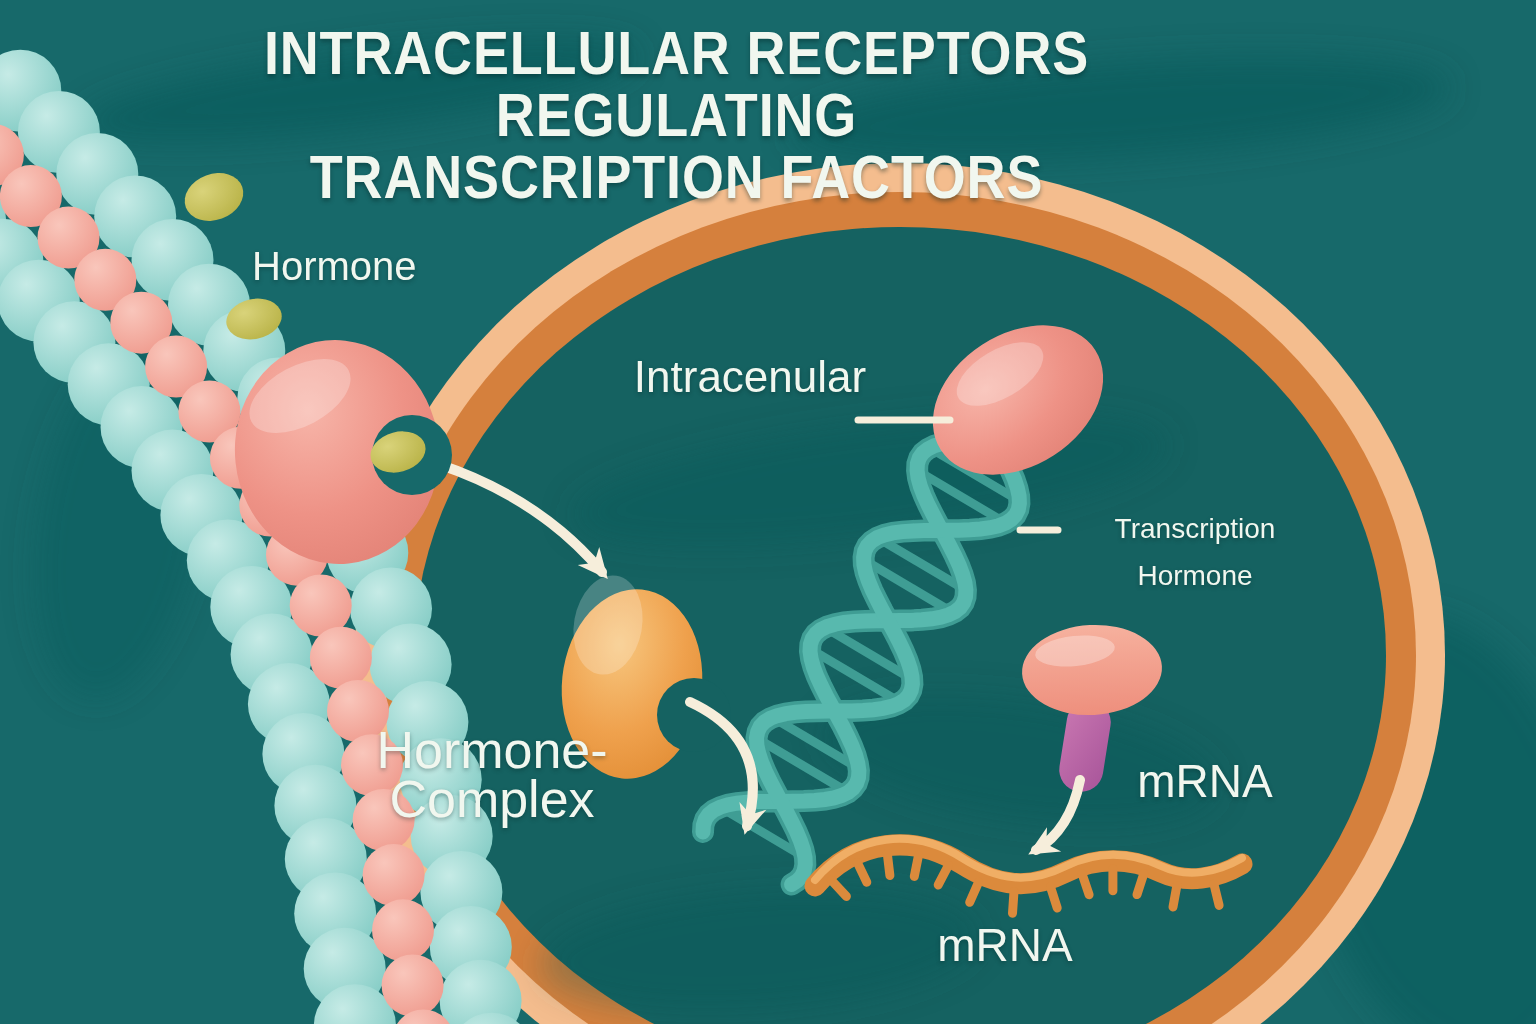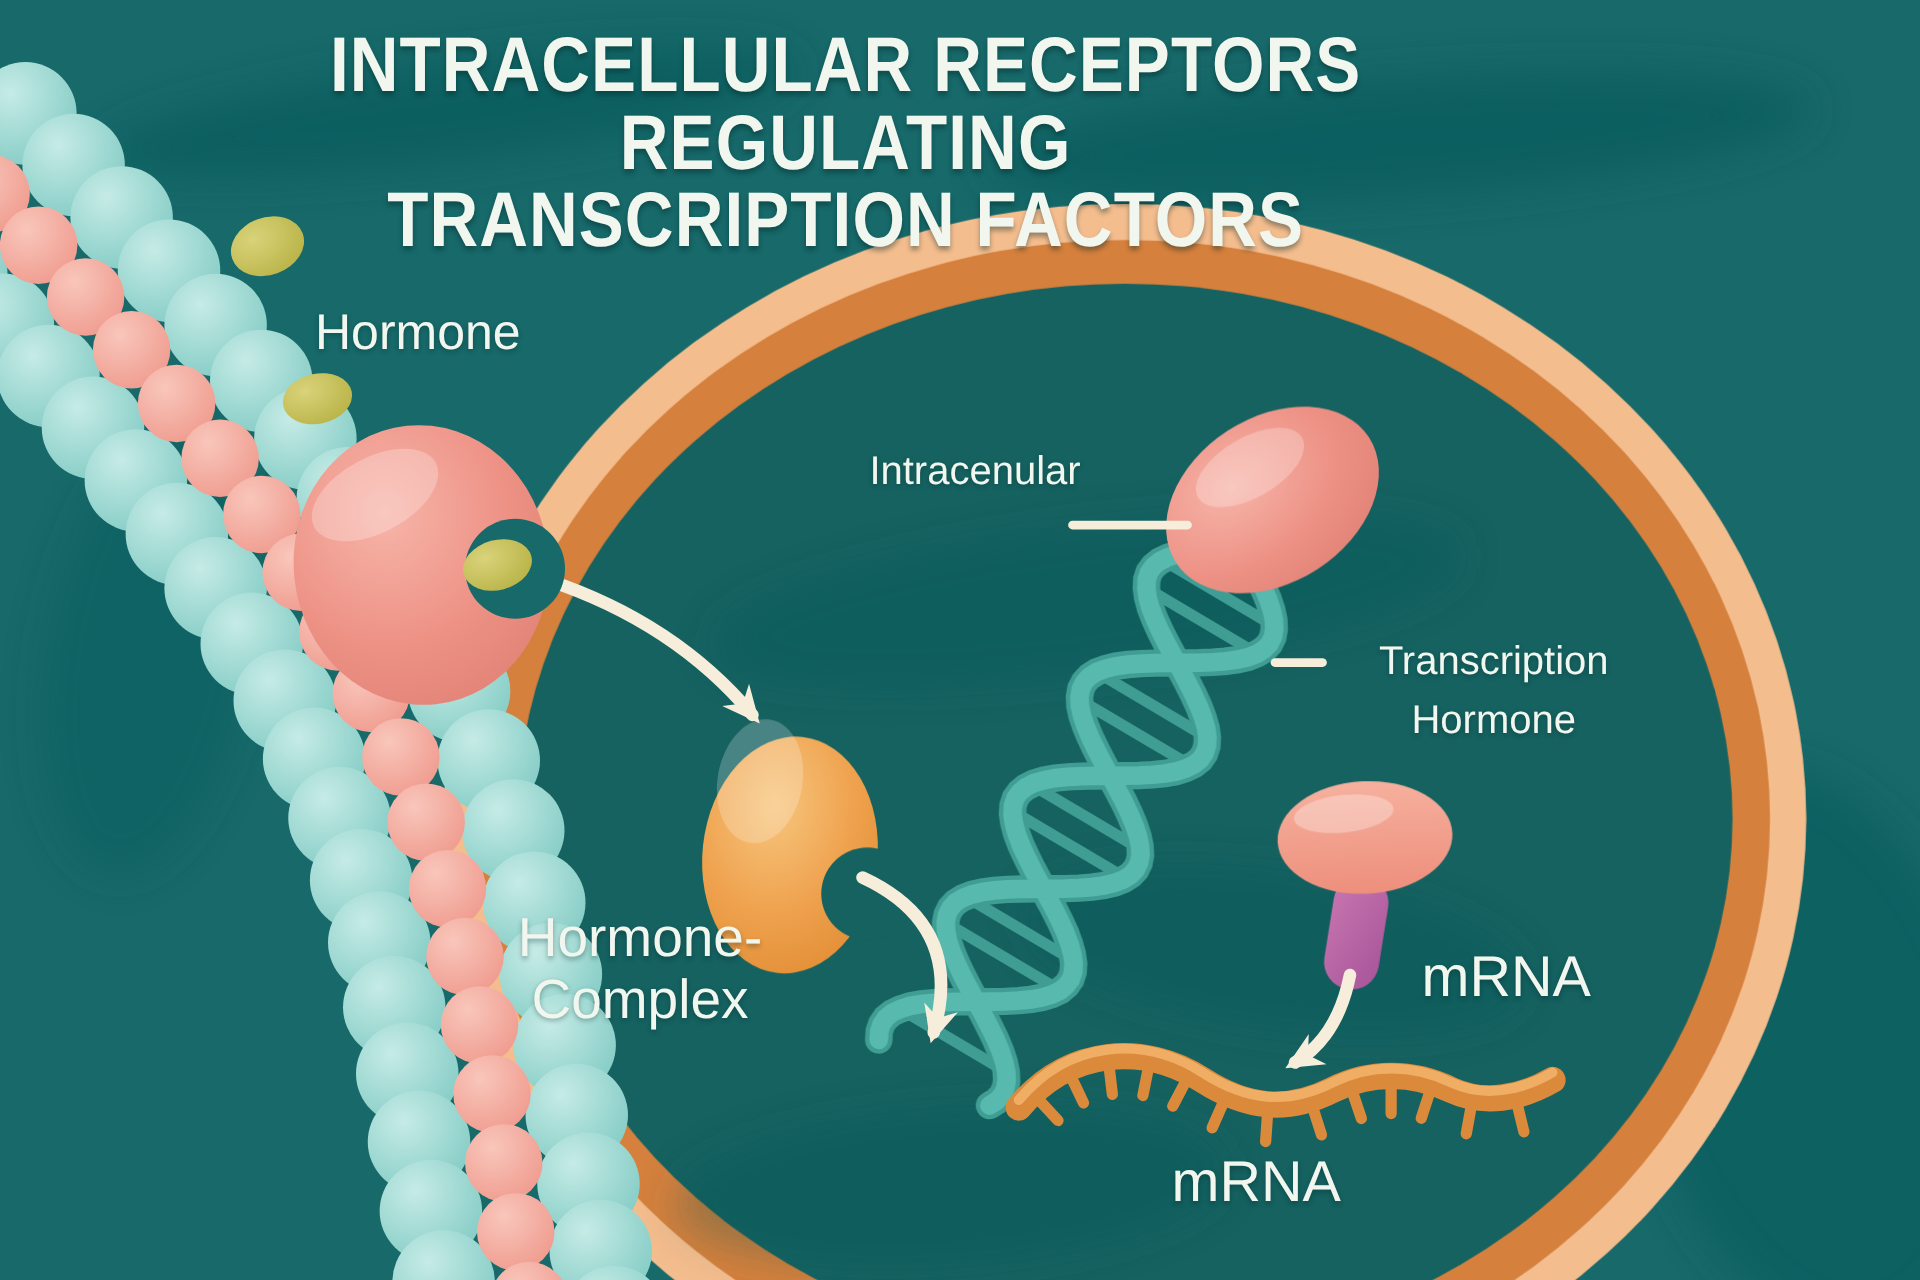--- a/index.html
+++ b/index.html
@@ -16,23 +16,23 @@
     white-space:nowrap;
   }
   .title-wrap{position:absolute;left:0;top:22px;width:1353px;text-align:center;}
   .title-line{
     display:block;color:var(--text);font-weight:700;font-size:62px;
     letter-spacing:1px;line-height:62px;
     transform:scaleX(.87);transform-origin:50% 50%;
     text-shadow:0 3px 5px rgba(0,35,34,.4);
   }
   .lbl-hormone{left:252px;top:244px;width:190px;font-size:40px;text-align:left;}
-  .lbl-intrarec{left:630px;top:354px;width:300px;font-size:32px;line-height:45px;}
-  .lbl-tf{left:1045px;top:505px;width:300px;font-size:32px;line-height:47px;}
-  .lbl-hcomplex{left:382px;top:726px;width:260px;font-size:44px;line-height:49px;}
+  .lbl-intrarec{left:600px;top:354px;width:300px;font-size:44px;line-height:45px;}
+  .lbl-tf{left:1045px;top:505px;width:300px;font-size:28px;line-height:47px;}
+  .lbl-hcomplex{left:362px;top:726px;width:260px;font-size:52px;line-height:49px;}
   .lbl-mrna-upper{left:1125px;top:756px;width:160px;font-size:46px;}
   .lbl-mrna-lower{left:925px;top:920px;width:160px;font-size:46px;}
 </style>
 </head>
 <body>
 
 <div id="stage">
 
   <svg width="1536" height="1024" viewBox="0 0 1536 1024">
     <defs>

